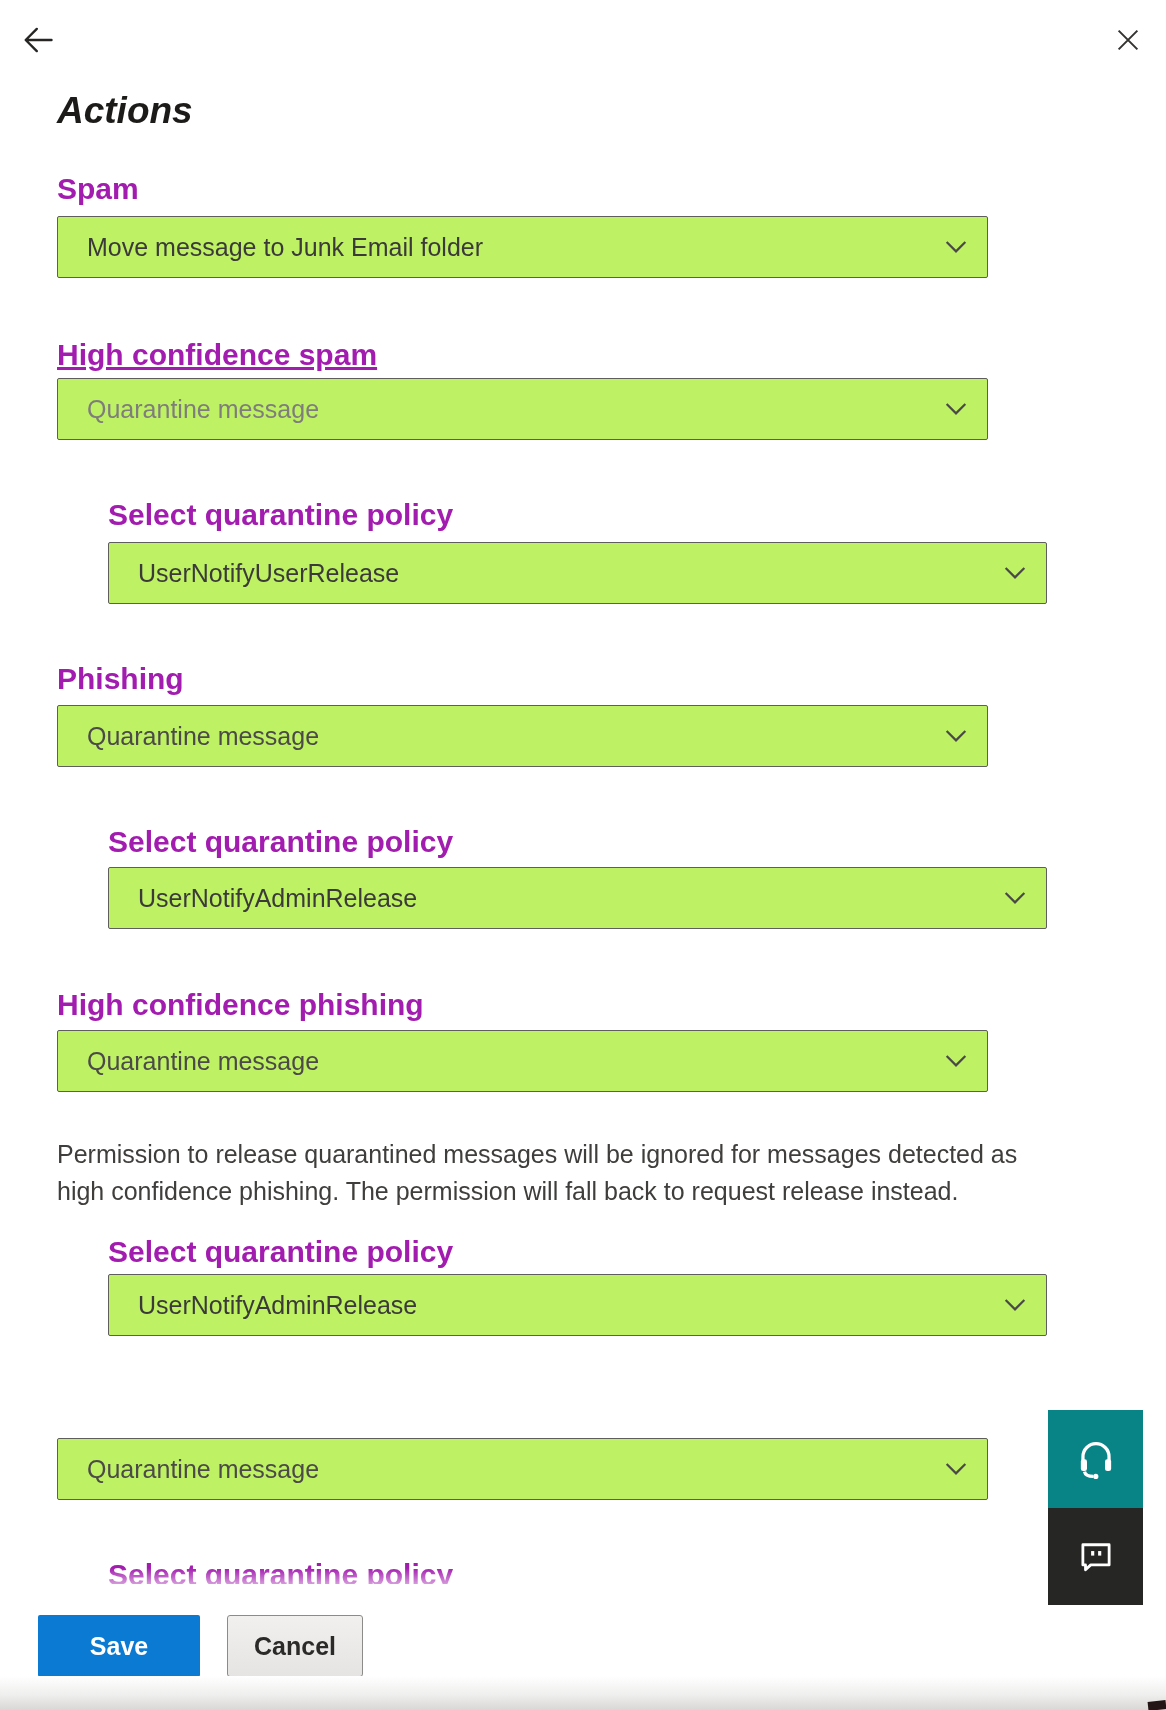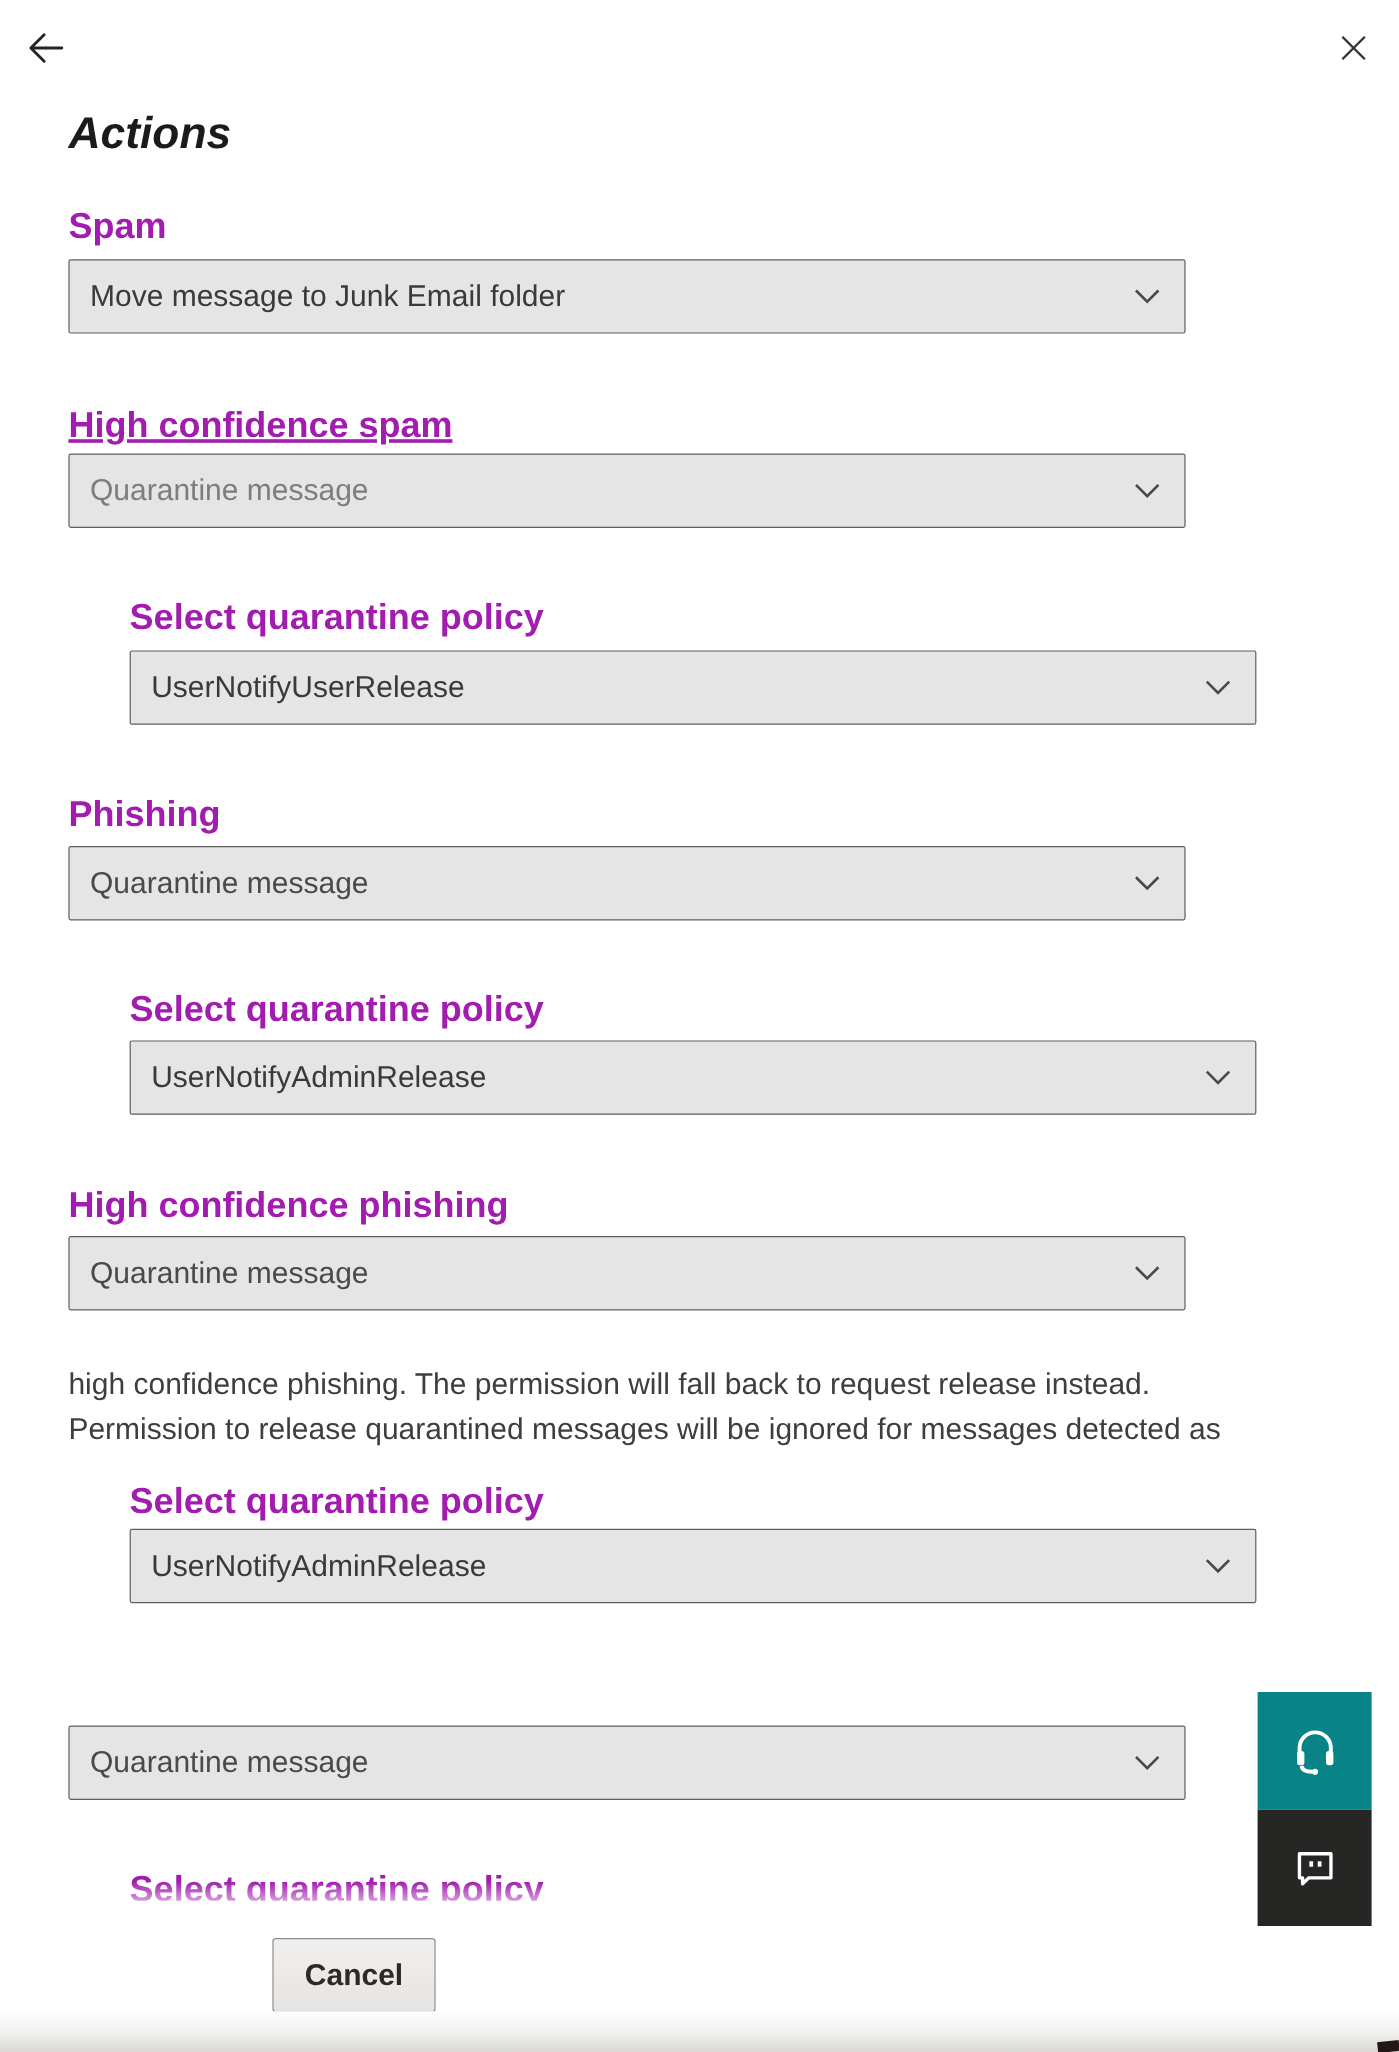--- a/index.html
+++ b/index.html
@@ -3,22 +3,22 @@
 <meta charset="utf-8">
 <style>
   html,body{margin:0;padding:0;background:#ffffff;}
   body{font-family:"Liberation Sans", sans-serif;}
   .canvas{position:relative;width:1166px;height:1710px;background:#ffffff;overflow:hidden;}
   .abs{position:absolute;}
   .icon-btn{position:absolute;width:44px;height:44px;background:transparent;border:none;padding:0;margin:0;
             display:flex;align-items:center;justify-content:center;cursor:pointer;}
   .title{font-size:37px;font-weight:700;color:#1c1b1a;white-space:nowrap;}
   .label{font-size:30px;font-weight:600;color:#a21caf;white-space:nowrap;}
-  .combo{position:absolute;height:62px;background:#e5e5e5;border:1.5px solid #5f5e5c;border-radius:2px;
-         box-sizing:border-box;display:flex;align-items:center;padding:0 60px 0 17px;cursor:pointer;}
+  .combo{position:absolute;height:62px;background:#bef264;border:1.5px solid #5f5e5c;border-radius:2px;
+         box-sizing:border-box;display:flex;align-items:center;padding:0 60px 0 29px;cursor:pointer;}
   .combo .value{font-size:25px;white-space:nowrap;overflow:hidden;}
   .tone-dark{color:#3b3a39;}
   .tone-muted{color:#7f7d7b;}
   .tone-mid{color:#4c4a48;}
   .chev{position:absolute;right:20px;top:50%;transform:translateY(-50%);width:22px;height:14px;line-height:0;}
   .note{font-size:25px;color:#3f3e3c;line-height:37px;white-space:nowrap;}
   .clip-label{overflow:hidden;height:26px;}
   .fade-overlay{position:absolute;left:0;top:1568px;width:1166px;height:48px;
                 background:linear-gradient(180deg, rgba(255,255,255,0) 0%, #ffffff 60%, #ffffff 100%);}
   .btn{position:absolute;height:62px;box-sizing:border-box;display:flex;align-items:center;justify-content:center;
@@ -104,22 +104,22 @@
   <div class="combo" style="left:57px;top:1030px;width:931px;">
     <span class="value tone-mid">Quarantine message</span>
     <span class="chev">
       <svg width="22" height="14" viewBox="0 0 20 12">
           <path d="M1.5 1.5 L10 10 L18.5 1.5" fill="none" stroke="#4a4948" stroke-width="2"></path>
         </svg>
     </span>
   </div>
 
   <div class="abs note" style="left:57px;top:1136px;">
+    <div>Permission to release quarantined messages will be ignored for messages detected as</div>
     <div>high confidence phishing. The permission will fall back to request release instead.</div>
-    <div>Permission to release quarantined messages will be ignored for messages detected as</div>
   </div>
 
   <div class="abs label" style="left:108px;top:1235px;">Select quarantine policy</div>
   <div class="combo" style="left:108px;top:1274px;width:939px;">
     <span class="value tone-dark">UserNotifyAdminRelease</span>
     <span class="chev">
       <svg width="22" height="14" viewBox="0 0 20 12">
           <path d="M1.5 1.5 L10 10 L18.5 1.5" fill="none" stroke="#4a4948" stroke-width="2"></path>
         </svg>
     </span>
@@ -130,20 +130,21 @@
     <span class="chev">
       <svg width="22" height="14" viewBox="0 0 20 12">
           <path d="M1.5 1.5 L10 10 L18.5 1.5" fill="none" stroke="#4a4948" stroke-width="2"></path>
         </svg>
     </span>
   </div>
 
   <div class="abs label clip-label" style="left:108px;top:1558px;">Select quarantine policy</div>
   <div class="fade-overlay"></div>
 
+  <button class="btn btn-save" style="left:38px;top:1615px;width:162px;">Save</button>
   <button class="btn btn-cancel" style="left:227px;top:1615px;width:136px;">Cancel</button>
 
   <button class="float-btn float-help" style="left:1048px;top:1410px;width:95px;height:98px;">
     <svg width="46" height="46" viewBox="0 0 24 24">
       <path d="M5.2 13 v-2.2 a6.8 6.8 0 0 1 13.6 0 V13" fill="none" stroke="#ffffff" stroke-width="1.7"></path>
       <rect x="4.1" y="12.1" width="3.2" height="6.2" rx="1.2" fill="#ffffff"></rect>
       <rect x="16.7" y="12.1" width="3.2" height="6.2" rx="1.2" fill="#ffffff"></rect>
       <path d="M6 18.6 c0.4 1.9 2.4 2.5 4.6 2.5" fill="none" stroke="#ffffff" stroke-width="1.7"></path>
       <circle cx="11.9" cy="21.1" r="1.35" fill="#ffffff"></circle>
     </svg>

